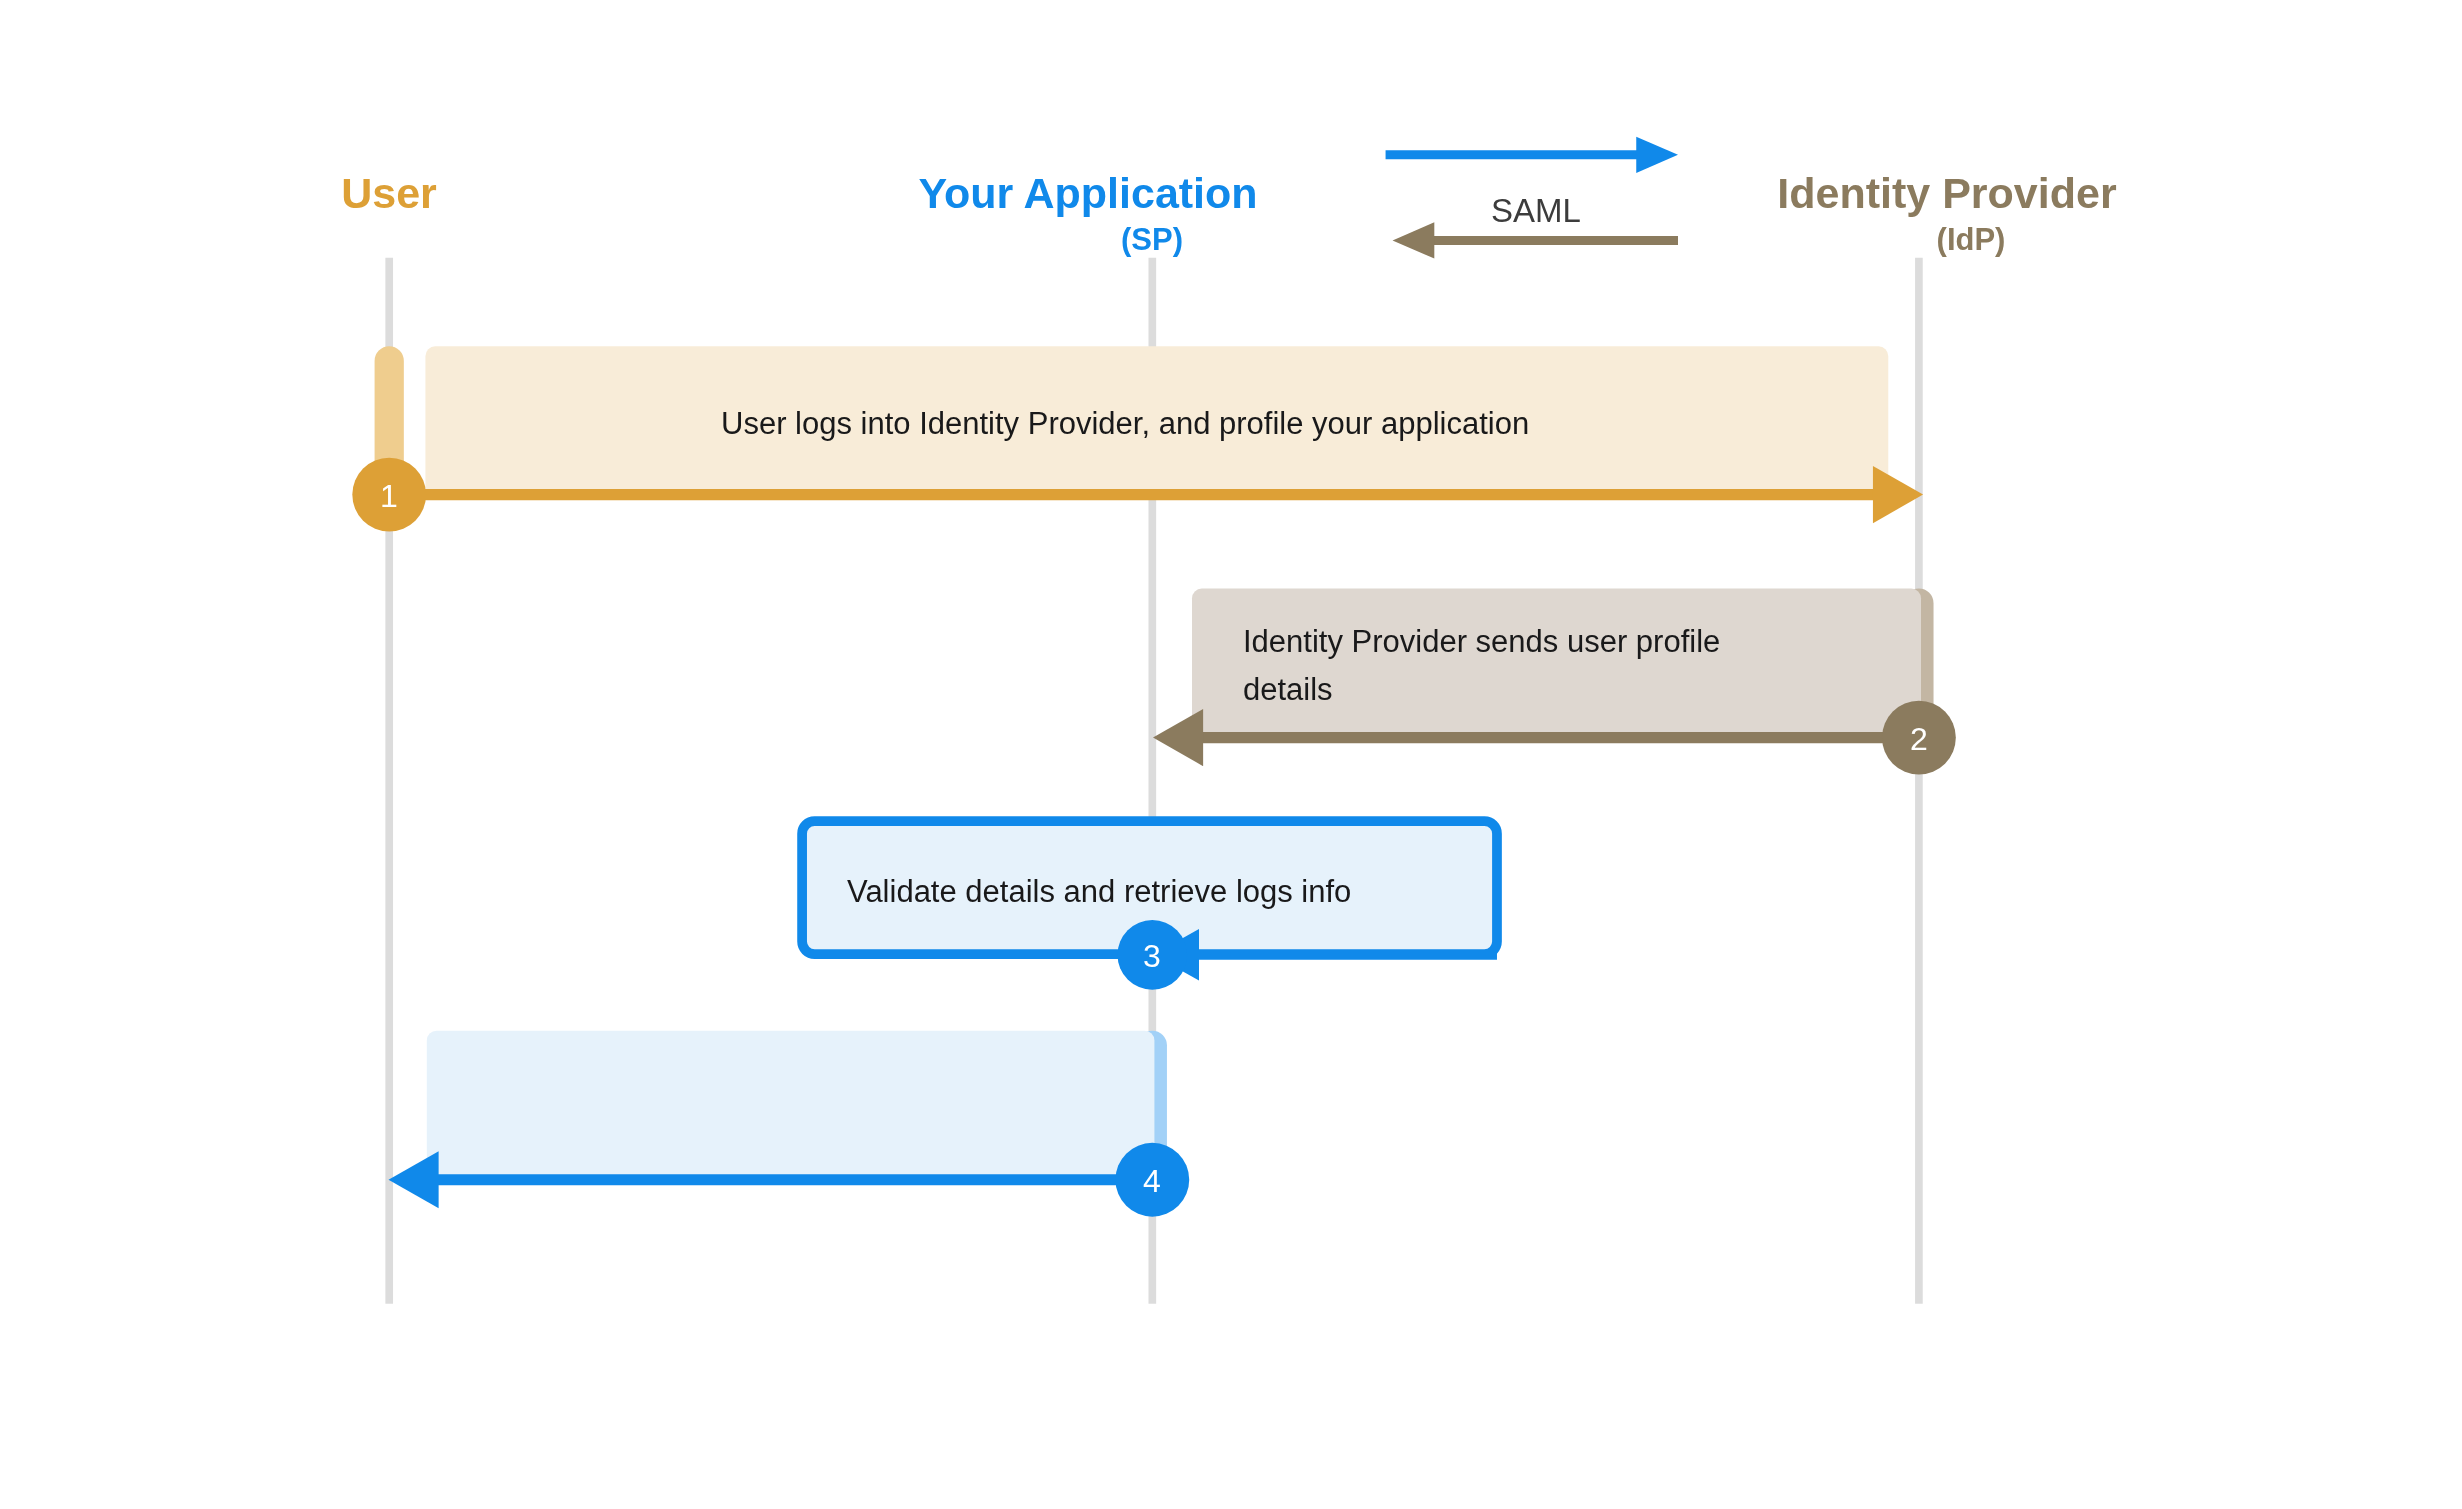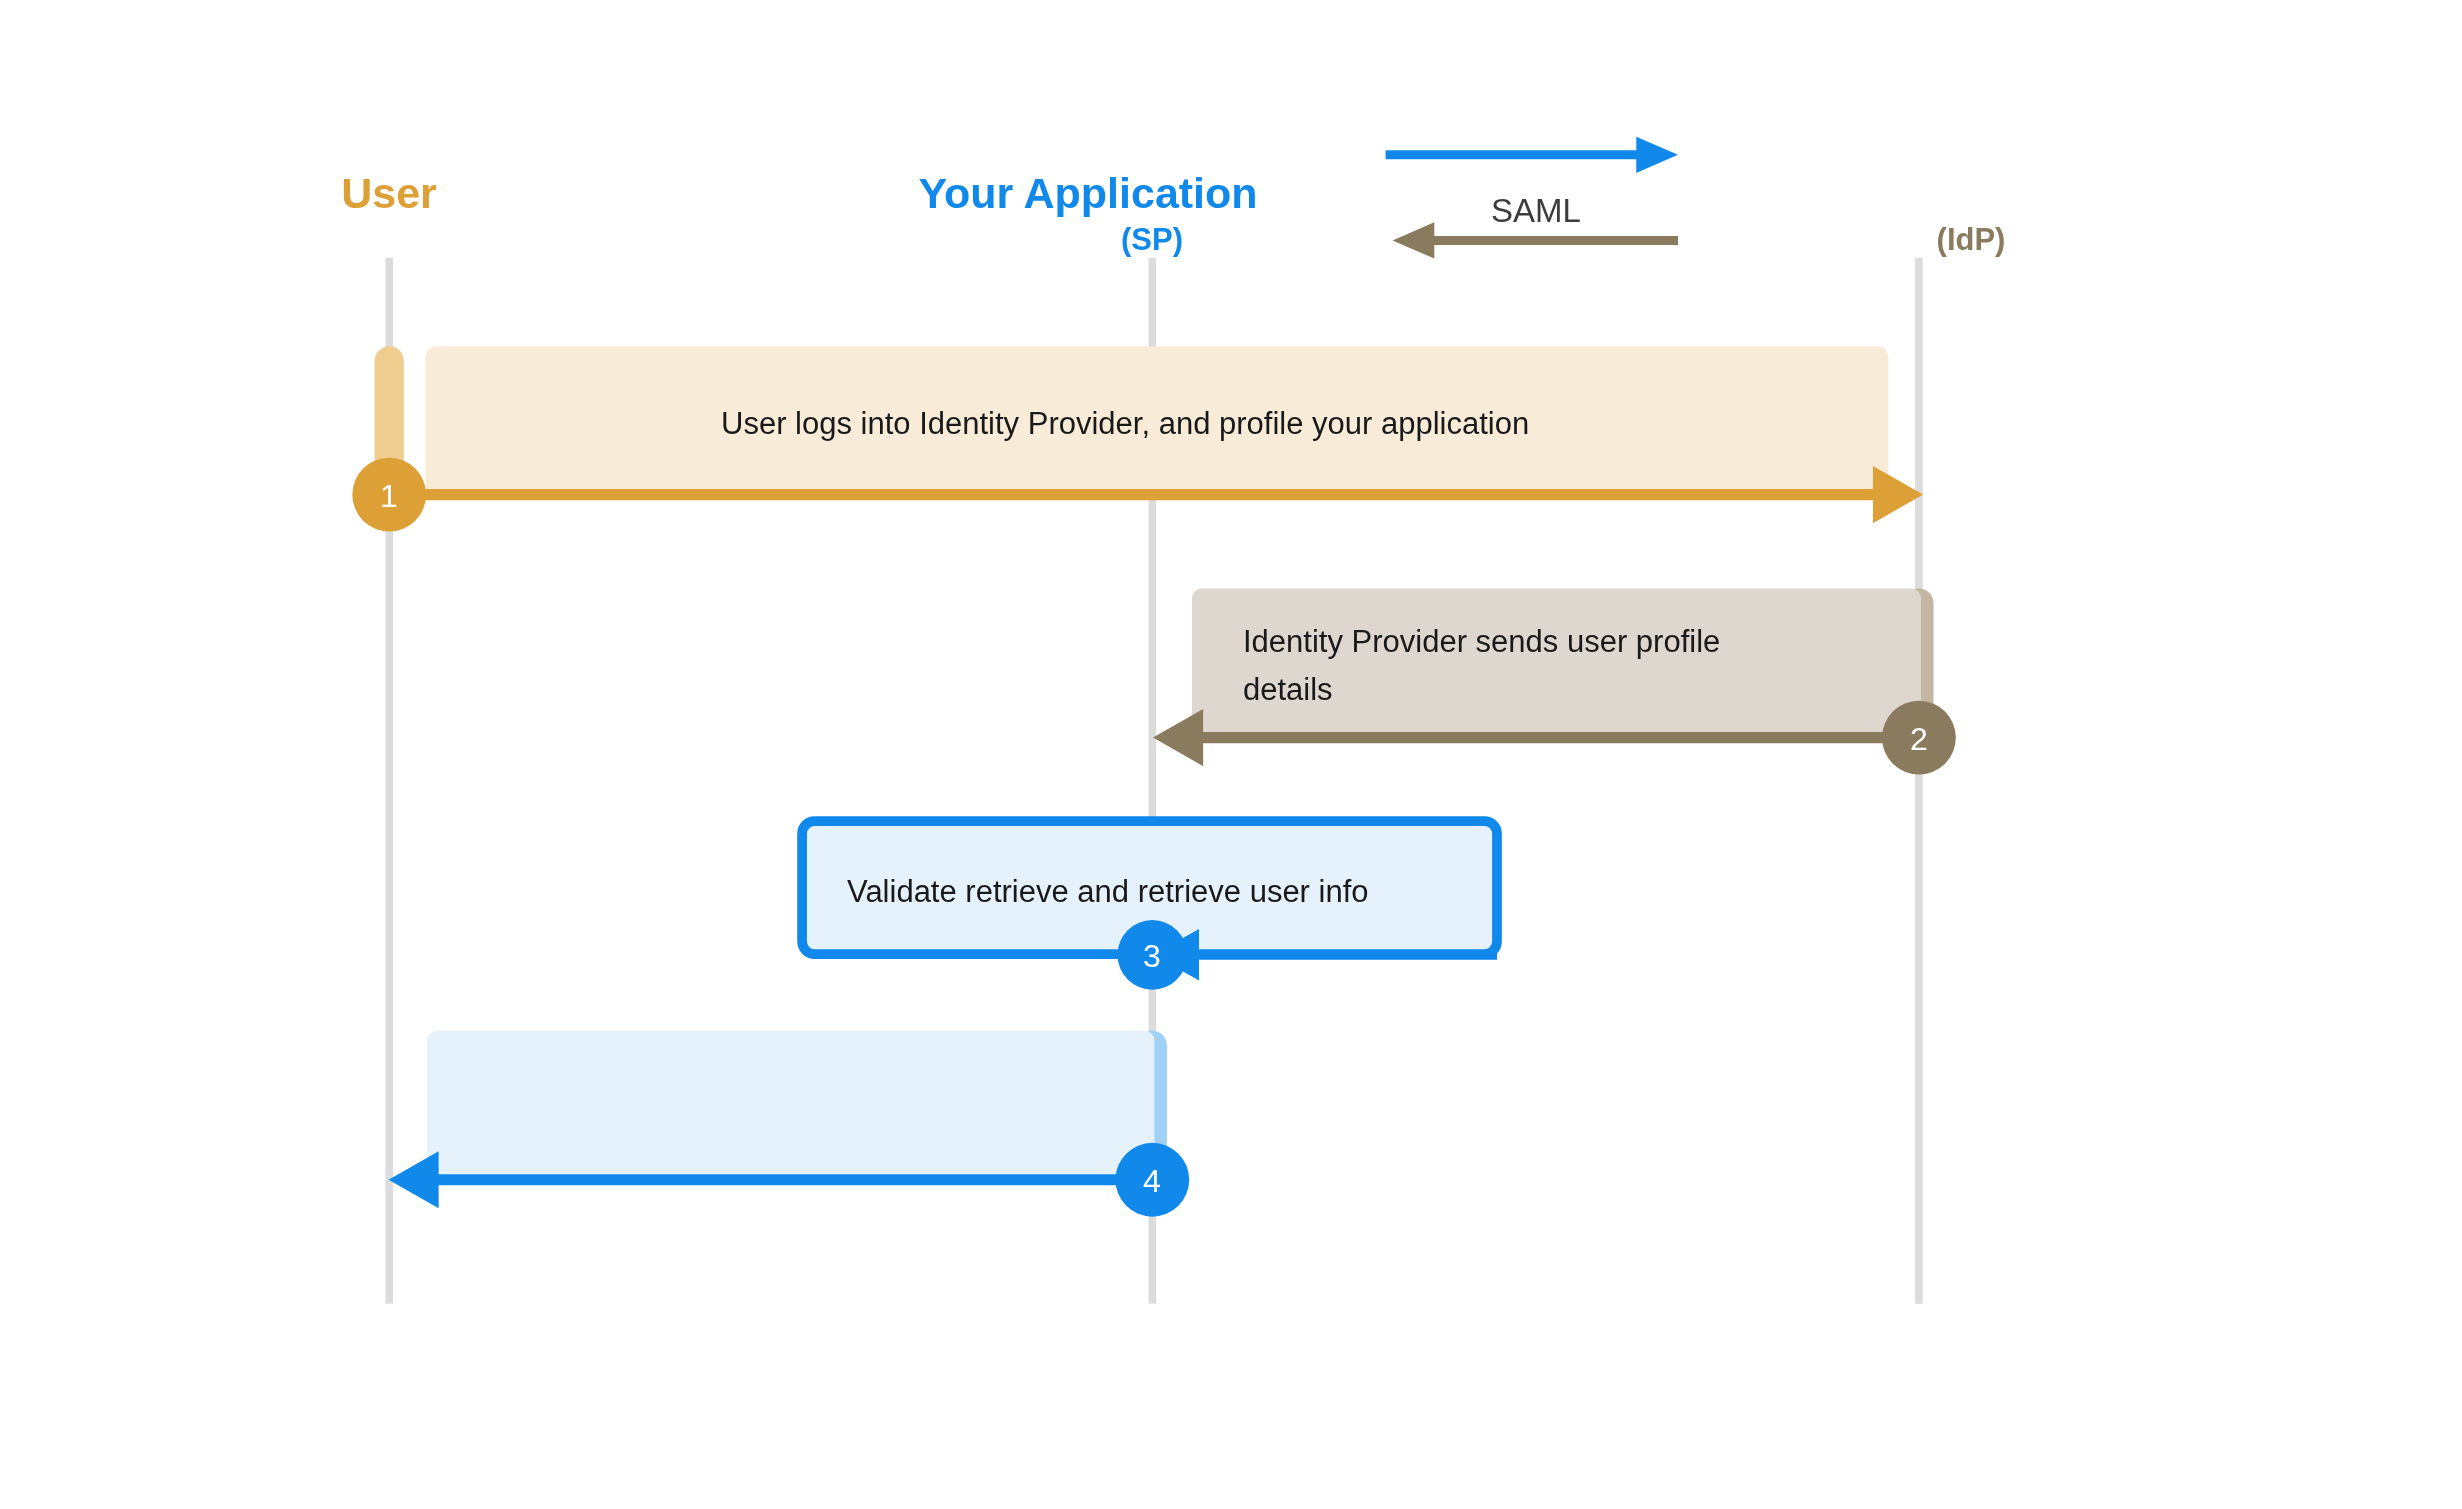--- a/index.html
+++ b/index.html
@@ -126,30 +126,31 @@
       <polygon points="630,1653 558,1694 630,1735" fill="#1089EA"></polygon>
       <circle cx="1655" cy="1694" r="53" fill="#1089EA"></circle>
     </g>
   </svg>
 
   <div class="lbl actor-title actor-user" style="left:389px; top:171px;">User</div>
 
   <div class="lbl actor-title actor-sp" style="left:1088px; top:171px;">Your Application</div>
   <div class="lbl actor-sub actor-sp" style="left:1152px; top:224px;">(SP)</div>
 
+  <div class="lbl actor-title actor-idp" style="left:1947px; top:171px;">Identity Provider</div>
   <div class="lbl actor-sub actor-idp" style="left:1947px; top:224px;margin-left:24px;">(IdP)</div>
 
   <div class="lbl saml-label" style="left:1536px; top:174px;margin-top:20px;">SAML</div>
 
   <div class="msg-text" style="left:721px; top:400px;">User logs into Identity Provider, and profile your application</div>
 
   <div class="msg-text" style="left:1243px; top:618px; width:613px;">Identity Provider sends user profile
 details</div>
 
-  <div class="msg-text" style="left:847px; top:868px;">Validate retrieve and retrieve user info</div>
+  <div class="msg-text" style="left:847px; top:868px;">Validate details and retrieve logs info</div>
 
 
   <div class="step-num" style="left:389px; top:496px;">1</div>
   <div class="step-num" style="left:1919px; top:739px;">2</div>
   <div class="step-num" style="left:1152px; top:956px;">3</div>
   <div class="step-num" style="left:1152px; top:1181px;">4</div>
 
 </div>
 
 

